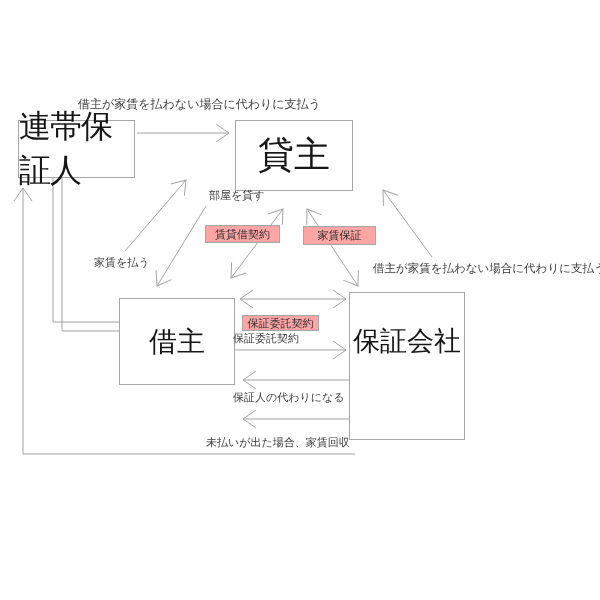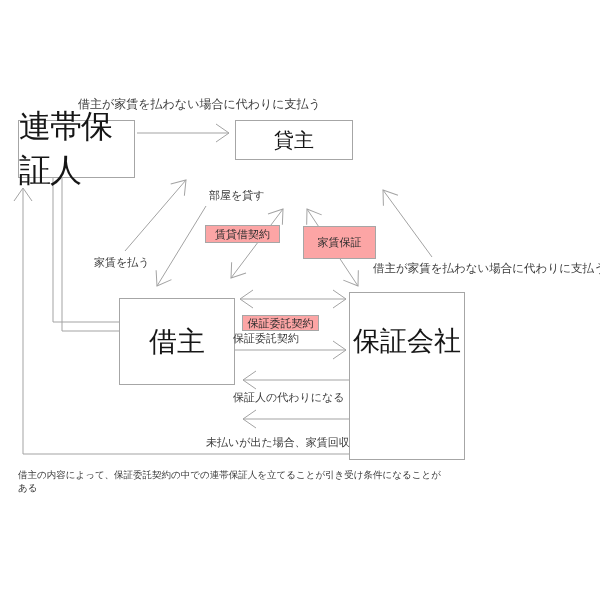--- a/index.html
+++ b/index.html
@@ -45,45 +45,44 @@
       <line x1="349" y1="419" x2="243" y2="419" marker-end="url(#ah)"></line>
       <polyline points="355,454 23,454 23,188" marker-end="url(#ah)"></polyline>
       <polyline points="53,178 53,322 119,322"></polyline>
       <polyline points="62,178 62,331 119,331"></polyline>
     </g>
   </svg>
 
   <div class="node" style="left:18px;top:120px;width:117px;height:58px;font-size:32px;letter-spacing:-1px;">
     <span>連帯保証人</span>
   </div>
-  <div class="node" style="left:235px;top:120px;width:118px;height:40px;font-size:20px;">
+  <div class="node" style="left:235px;top:120px;width:118px;height:71px;font-size:36px;">
     <span>貸主</span>
   </div>
   <div class="node" style="left:119px;top:298px;width:116px;height:87px;font-size:28px;">
     <span>借主</span>
   </div>
-  <div class="node" style="left:349px;top:292px;width:116px;height:168px;font-size:27px;align-items:flex-start;padding-top:30px;">
+  <div class="node" style="left:349px;top:292px;width:116px;height:148px;font-size:27px;align-items:flex-start;padding-top:30px;">
     <span>保証会社</span>
   </div>
 
   <div class="tag" style="left:205px;top:225px;width:75px;height:18px;">
     <span>賃貸借契約</span>
   </div>
-  <div class="tag" style="left:303px;top:226px;width:73px;height:33px;">
+  <div class="tag" style="left:303px;top:226px;width:73px;height:19px;">
     <span>家賃保証</span>
   </div>
   <div class="tag" style="left:242px;top:283px;width:77px;height:16px;margin-top:32px;">
     <span>保証委託契約</span>
   </div>
 
   <div class="lbl" style="left:78px;top:98px;font-size:12px;">借主が家賃を払わない場合に代わりに支払う</div>
   <div class="lbl" style="left:209px;top:190px;">部屋を貸す</div>
   <div class="lbl" style="left:94px;top:257px;">家賃を払う</div>
   <div class="lbl" style="left:373px;top:263px;font-size:11.5px;">借主が家賃を払わない場合に代わりに支払う</div>
   <div class="lbl" style="left:233px;top:333px;">保証委託契約</div>
   <div class="lbl" style="left:233px;top:392px;">保証人の代わりになる</div>
   <div class="lbl" style="left:206px;top:437px;">未払いが出た場合、家賃回収</div>
 
   <div class="footnote">
-    <div class="l1">借主の内容によって、保証委託契約の中での連帯保証人を立てることが引き受け条件になることがある</div>
   </div>
 
 </div>
 
 </body></html>

